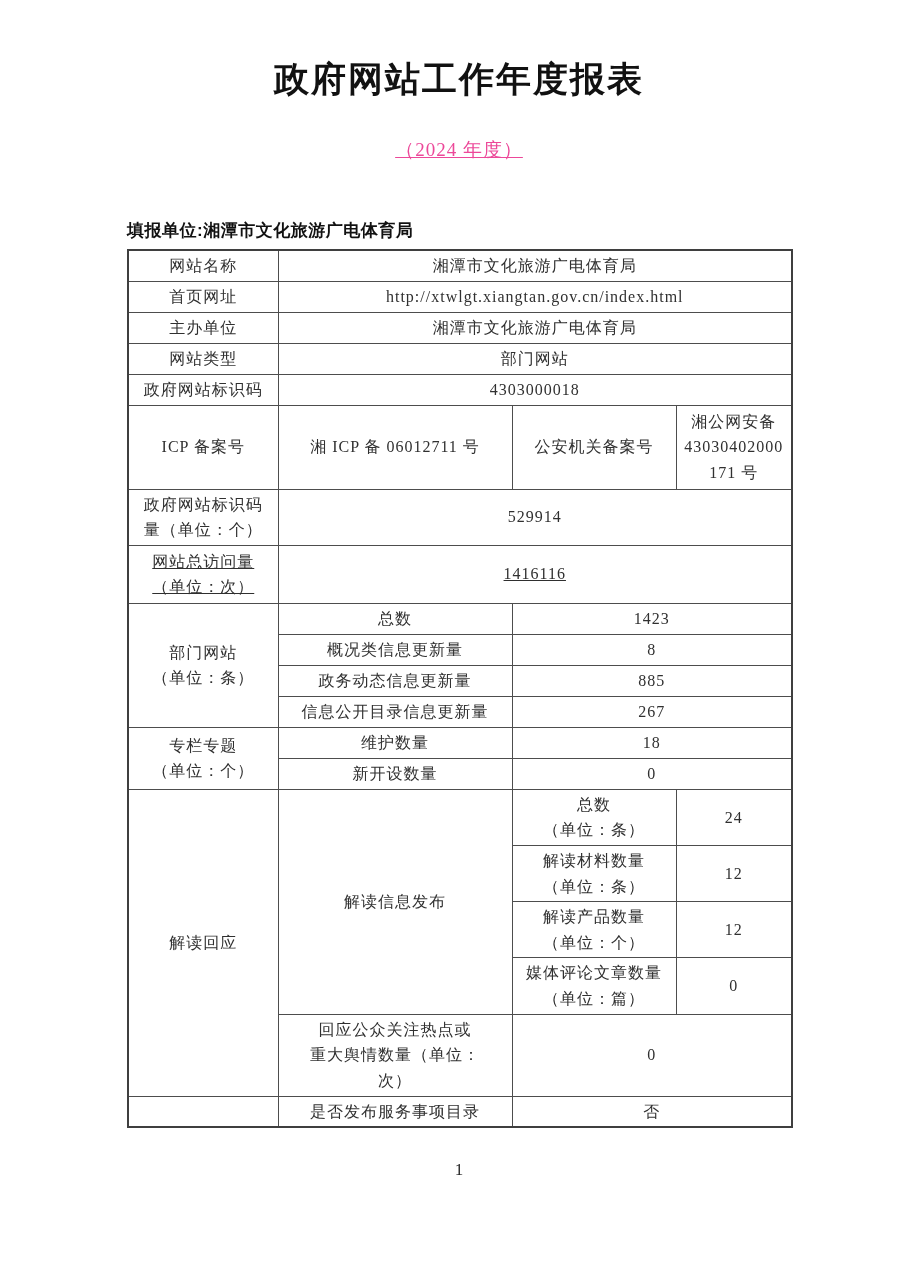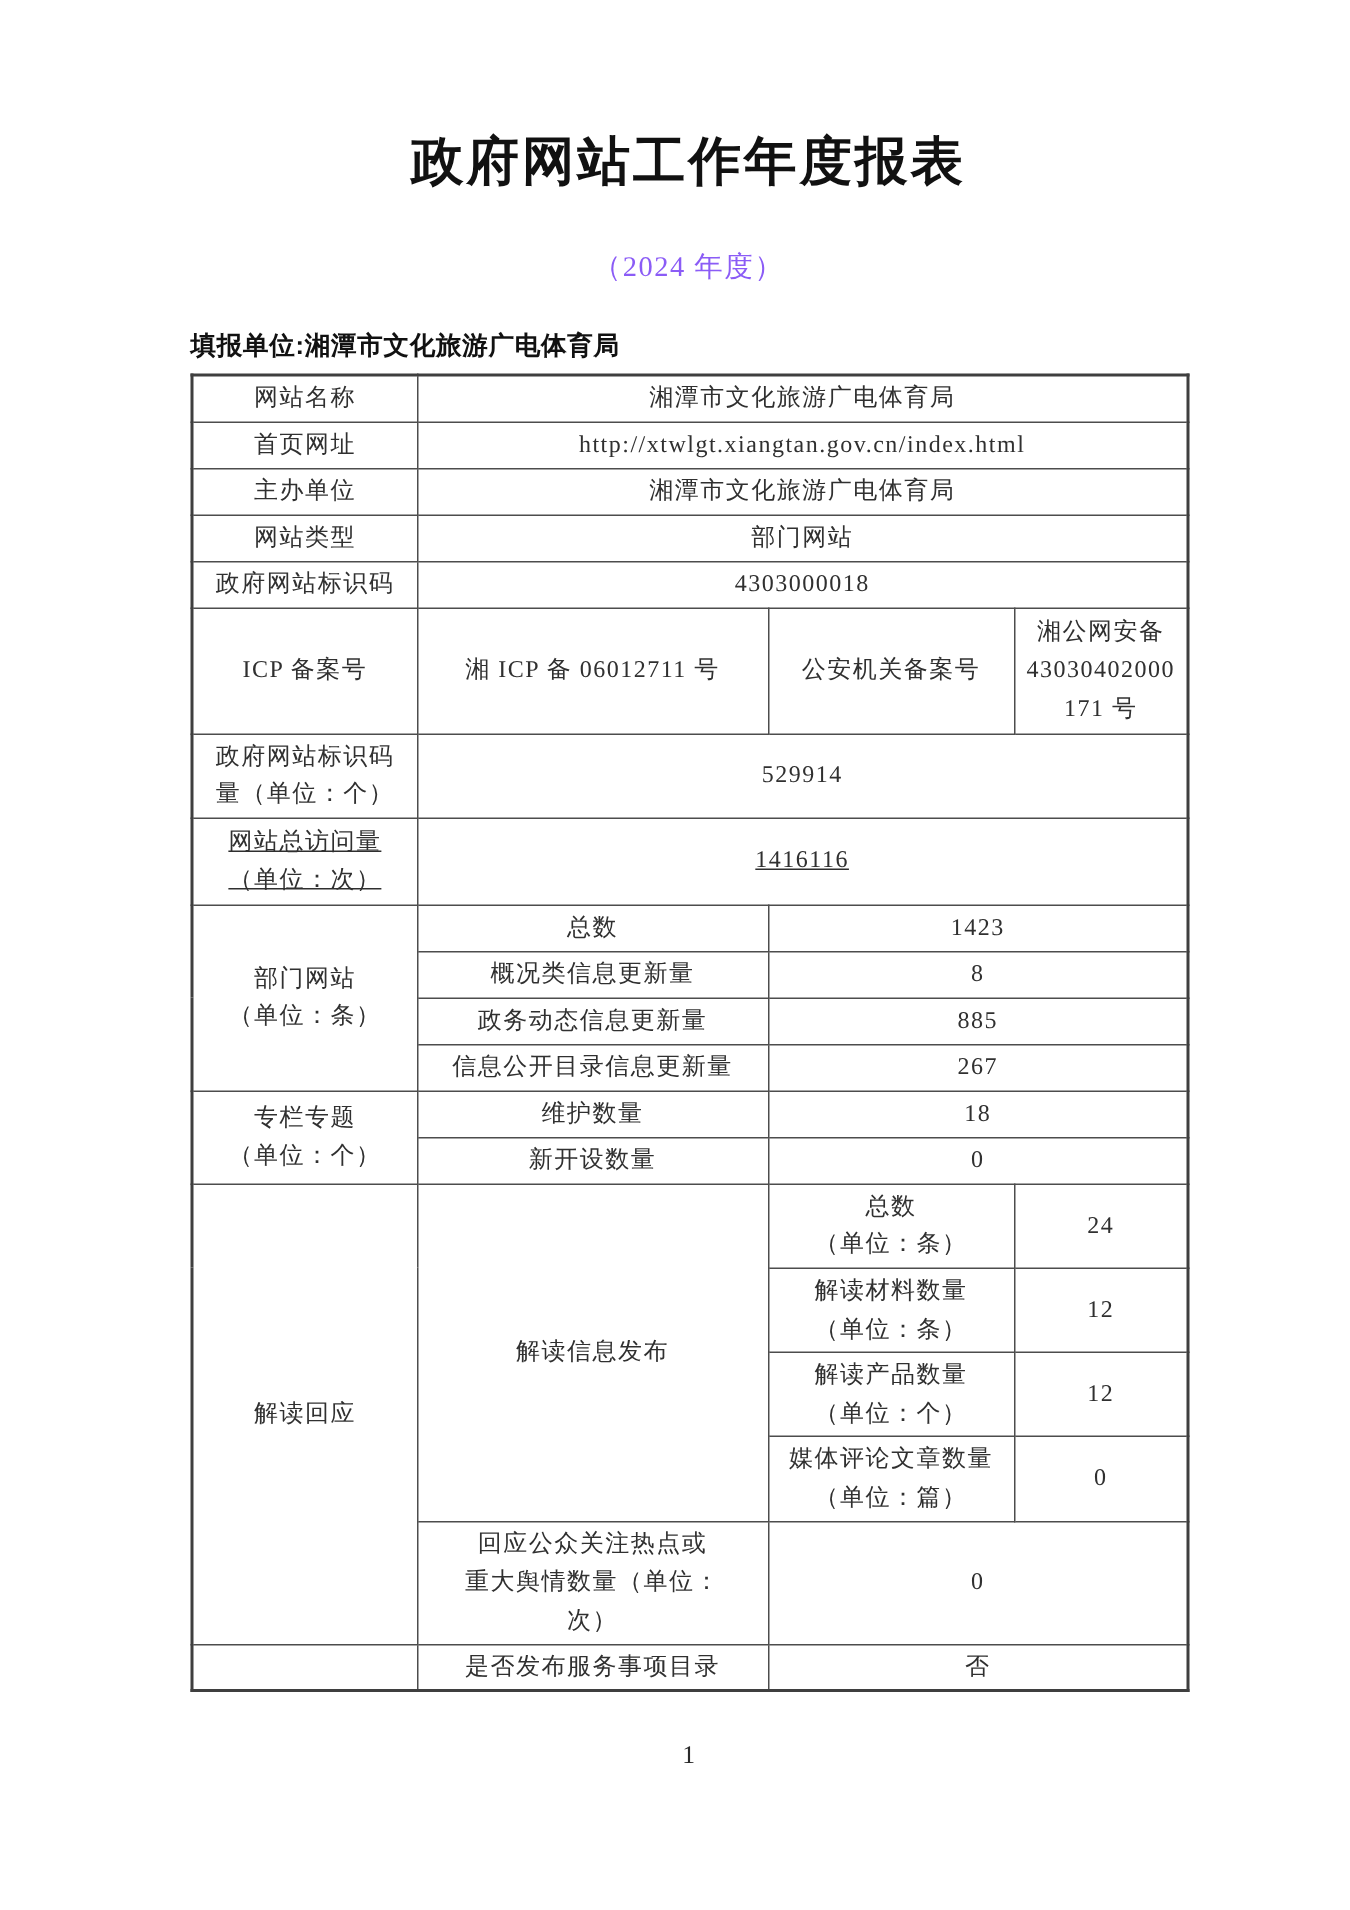--- a/index.html
+++ b/index.html
@@ -8,39 +8,40 @@
     width: 900px;
     height: 1273px;
     position: relative;
     font-family: "Liberation Serif", "DejaVu Serif", serif;
     color: #2f2f2f;
     overflow: hidden;
   }
   .content {
     width: 664px;
     margin-left: 127px;
-    padding-top: 84px;
+    padding-top: 56px;
   }
   .title {
     text-align: center;
     font-family: "Liberation Sans", "DejaVu Sans", sans-serif;
     font-weight: 700;
     font-size: 35px;
     letter-spacing: 2px;
     color: #111111;
   }
   .subtitle {
     text-align: center;
     margin-top: 34px;
     font-size: 19px;
     letter-spacing: 1px;
-    color: #8b5cf6;
+    color: #ec4899;
+    text-decoration: underline;
   }
   .unit {
-    margin-top: 28px;
+    margin-top: 56px;
     margin-bottom: 7px;
     font-family: "Liberation Sans", "DejaVu Sans", sans-serif;
     font-weight: 700;
     font-size: 17px;
     letter-spacing: 0.5px;
     color: #111111;
   }
   table.report {
     border-collapse: collapse;
     table-layout: fixed;

